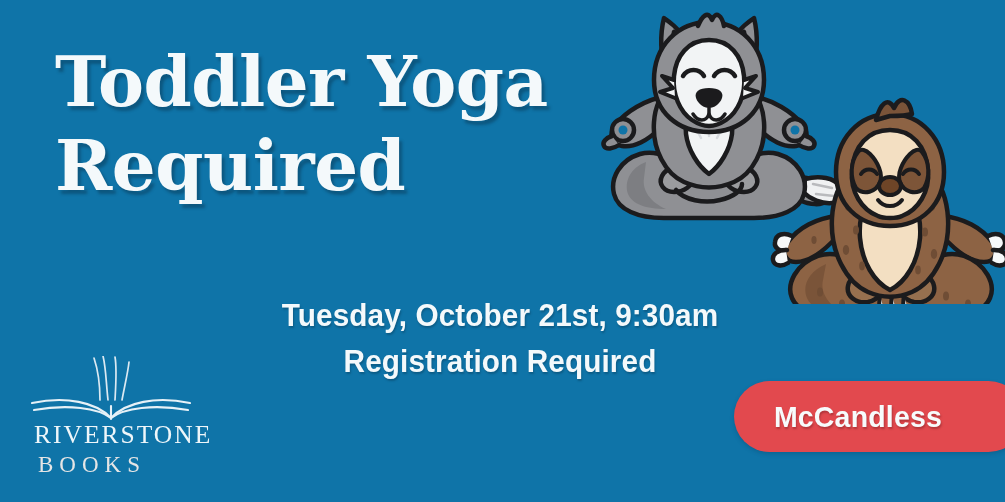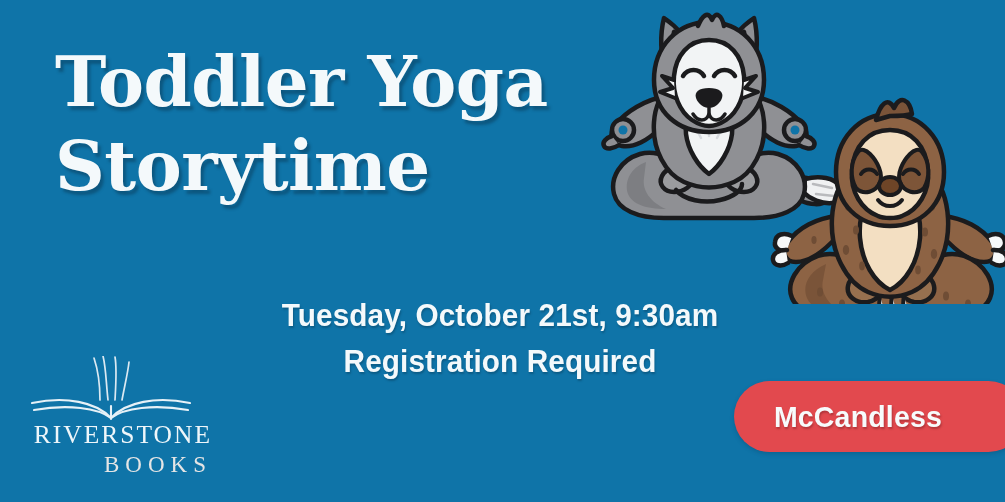--- a/index.html
+++ b/index.html
@@ -59,24 +59,24 @@
   .logo {
     position: absolute;
     left: 16px;
     top: 356px;
     width: 196px;
     height: 126px;
   }
   .logo svg { display: block; }
   .logo-text {
     position: absolute;
-    left: 0;
+    left: 16px;
     top: 66px;
     width: 196px;
-    text-align: right;
+    text-align: left;
   }
   .logo-word-1 {
     font-family: "Liberation Serif", serif;
     font-size: 25.5px;
     color: #eef6fa;
     letter-spacing: 2.0px;
     line-height: 1.05;
     padding-left: 2px;
   }
   .logo-word-2 {
@@ -274,21 +274,21 @@
 
         <ellipse cx="310" cy="182" rx="11" ry="9" fill="#6e4527" stroke-width="4"></ellipse>
 
         <path d="M298 196 C304 204 316 204 322 196" fill="none" stroke-width="4"></path>
       </g>
     </svg>
   </div>
 
   <div class="title-block">
     <div class="title-line">Toddler Yoga</div>
-    <div class="title-line">Storytime</div>
+    <div class="title-line">Required</div>
   </div>
 
   <div class="subtitle-block">
     <div class="sub-line">Tuesday, October 21st, 9:30am</div>
     <div class="sub-line">Registration Required</div>
   </div>
 
   <div class="logo">
     <svg width="196" height="70" viewBox="0 0 196 70" xmlns="http://www.w3.org/2000/svg">
       <g fill="none" stroke="#dbe9f2" stroke-width="1.7" stroke-linecap="round">

